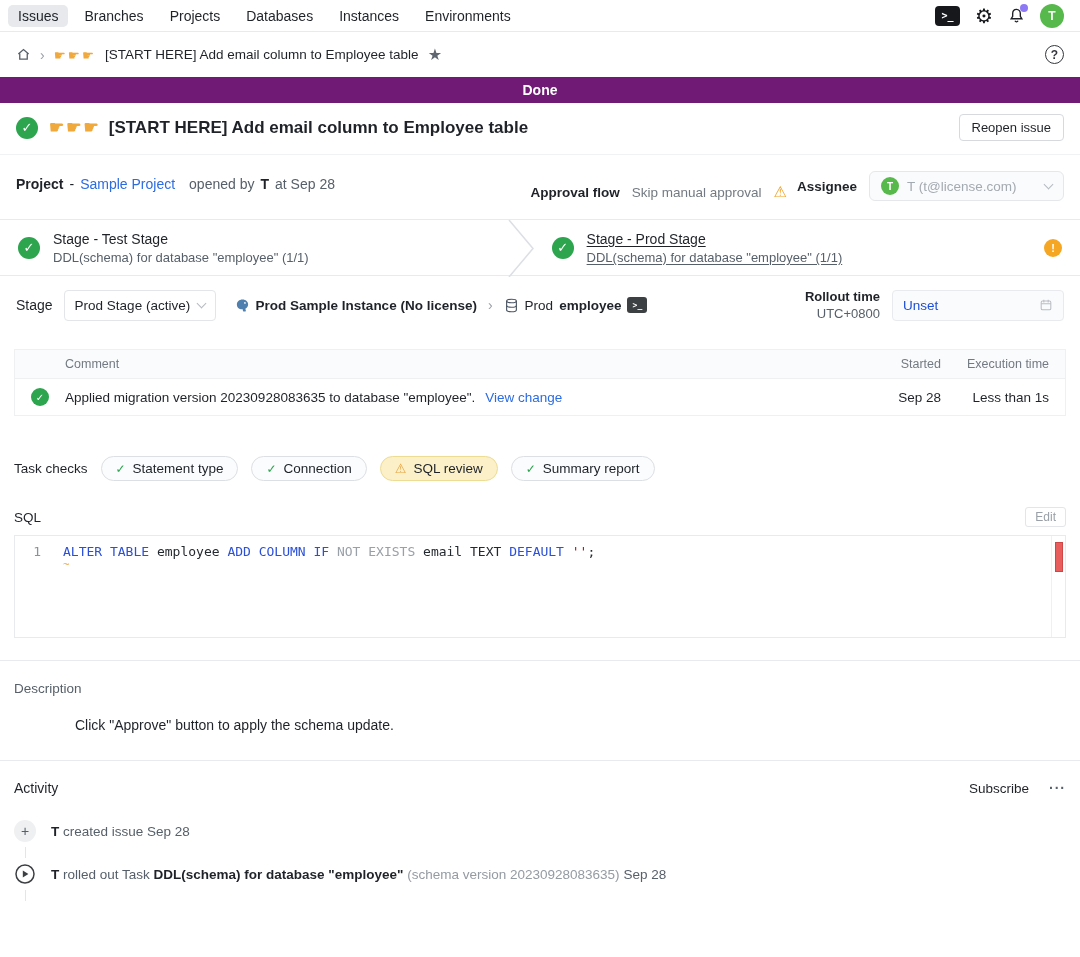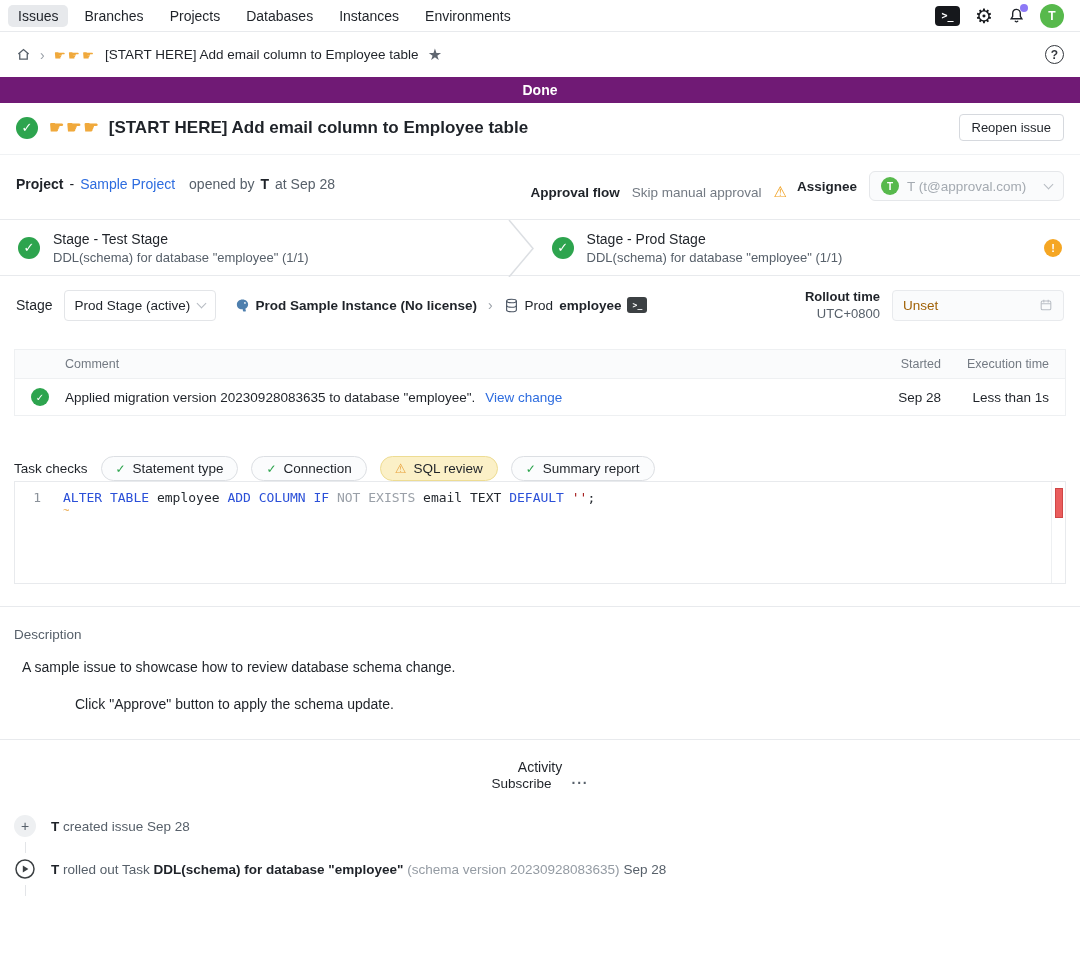--- a/index.html
+++ b/index.html
@@ -68,40 +68,40 @@
     transform:rotate(45deg); margin-top:-4px; margin-left:auto; }
 
   
   .stages { display:flex; align-items:stretch; height:57px; margin-top:14px;
     border-top:1px solid #e8eaed; border-bottom:1px solid #e8eaed; }
   .stage { display:flex; align-items:center; gap:13px; padding:0 18px; cursor:pointer; }
   .stage-test { flex-basis:47%; }
   .stage-prod { flex:1; }
   .stage-title { font-size:14px; }
   .stage-sub { font-size:13px; color:#57606a; margin-top:3px; }
-  .u { text-underline-offset:2px; }
+  .u { text-decoration:underline; text-underline-offset:2px; }
   .attention { width:18px; height:18px; min-width:18px; border-radius:50%; background:#f5a623;
     color:#fff; font-size:11px; font-weight:bold; display:flex; align-items:center;
     justify-content:center; margin-left:auto; }
 
   
   .stage-bar { display:flex; align-items:center; gap:11px; padding:13px 16px 12px; }
   .stage-select { display:flex; align-items:center; border:1px solid #e3e5e8; border-radius:4px;
     padding:7px 10px; width:152px; font-size:13.5px; cursor:pointer; }
   .inst { display:flex; align-items:center; gap:6px; font-weight:600; font-size:13.5px; cursor:pointer; }
   .db-group { display:flex; align-items:center; gap:6px; font-size:13.5px; cursor:pointer; }
   .mini-term { width:20px; height:16px; background:#3c4043; border-radius:3px; color:#fff;
     font-family:"DejaVu Sans Mono",monospace; font-size:8px; font-weight:bold;
     display:flex; align-items:center; justify-content:center; cursor:pointer; }
   .rollout { margin-left:auto; display:flex; align-items:center; gap:12px; }
   .rollout-labels { text-align:right; font-size:13px; }
   .rollout-tz { color:#57606a; margin-top:2px; }
   .rollout-input { width:172px; display:flex; align-items:center; justify-content:space-between;
     border:1px solid #e8eaed; background:#fafbfc; border-radius:4px; padding:7px 10px;
-    color:#a16207; font-size:13.5px; }
+    color:#1d4ed8; font-size:13.5px; }
 
   
   .task-table { margin:16px 14px 0; border:1px solid #eef0f2; }
   .tt-header { display:flex; align-items:center; background:#fafbfc; color:#737a83;
     font-size:12.5px; padding:7px 16px 7px 50px; }
   .tt-row { display:flex; align-items:center; padding:9px 16px; border-top:1px solid #eef0f2;
     font-size:13.5px; }
   .tt-comment { flex:1; }
   .tt-started { width:70px; text-align:right; }
   .tt-exec { width:108px; text-align:right; }
@@ -135,21 +135,21 @@
   .divider { border:none; border-top:1px solid #e8eaed; margin:22px 0 0; }
 
   
   .description { padding:20px 14px 0; }
   .section-label { color:#57606a; font-size:13.5px; }
   .desc-line1 { margin:17px 0 0 8px; }
   .desc-line2 { margin:21px 0 0 61px; }
 
   
   .activity { padding:19px 14px 0; }
-  .activity-head { display:flex; align-items:center; justify-content:space-between;flex-direction:column; }
+  .activity-head { display:flex; align-items:center; justify-content:space-between; }
   .activity-title { font-size:14px; }
   .activity-actions { display:flex; align-items:center; gap:20px; }
   .subscribe { font-size:13.5px; cursor:pointer; }
   .more-dots { color:#57606a; letter-spacing:1px; cursor:pointer; font-weight:bold; }
   .timeline { margin-top:24px; }
   .t-item { display:flex; align-items:center; gap:15px; position:relative; padding-bottom:21px; font-size:13.5px; }
   .t-item:not(.last)::before { content:""; position:absolute; left:11px; top:27px;
     height:calc(100% - 32px); width:1px; background:#e3e5e8; }
   .t-icon { width:22px; height:22px; min-width:22px; border-radius:50%;
     display:flex; align-items:center; justify-content:center; }
@@ -222,21 +222,21 @@
     <div class="meta-right">
       <div class="meta-row">
         <span class="meta-label">Approval flow</span>
         <span class="muted-t" style="color:#737a83;font-size:13.5px;">Skip manual approval</span>
         <span class="warn-glyph">⚠</span>
       </div>
       <div class="meta-row">
         <span class="meta-label">Assignee</span>
         <div class="assignee-select">
           <span class="avatar-sm">T</span>
-          <span>T (t@approval.com)</span>
+          <span>T (t@license.com)</span>
           <span class="chev"></span>
         </div>
       </div>
     </div>
   </div>
 
   <div class="stages">
     <div class="stage stage-test">
       <div class="check-circle">✓</div>
       <div>
@@ -326,34 +326,37 @@
     <div class="badge warn">
       <span class="wg">⚠</span>
       <span>SQL review</span>
     </div>
     <div class="badge">
       <span class="ok">✓</span>
       <span>Summary report</span>
     </div>
   </div>
 
+  <div class="sql-head">
+    <span>SQL</span>
+    <button class="edit-btn">Edit</button>
+  </div>
   <div class="editor">
     <div class="gutter">1</div>
     <div class="code"><span class="kw">ALTER TABLE</span><span> employee </span><span class="kw">ADD COLUMN IF</span><span> </span><span class="mutedk">NOT EXISTS</span><span> email TEXT </span><span class="kw">DEFAULT</span><span> </span><span class="str">''</span><span>;</span></div>
     <span class="squiggle">~</span>
     <div class="overview">
       <div class="ruler-mark"></div>
     </div>
   </div>
 
   <hr class="divider">
 
   <div class="description">
     <div class="section-label">Description</div>
-    <div class="desc-line1">A sample issue to showcase how to review database schema change.</div>
     <div class="desc-line2">Click "Approve" button to apply the schema update.</div>
   </div>
 
   <hr class="divider" style="margin-top:27px;">
 
   <div class="activity">
     <div class="activity-head">
       <span class="activity-title">Activity</span>
       <div class="activity-actions">
         <span class="subscribe">Subscribe</span>

